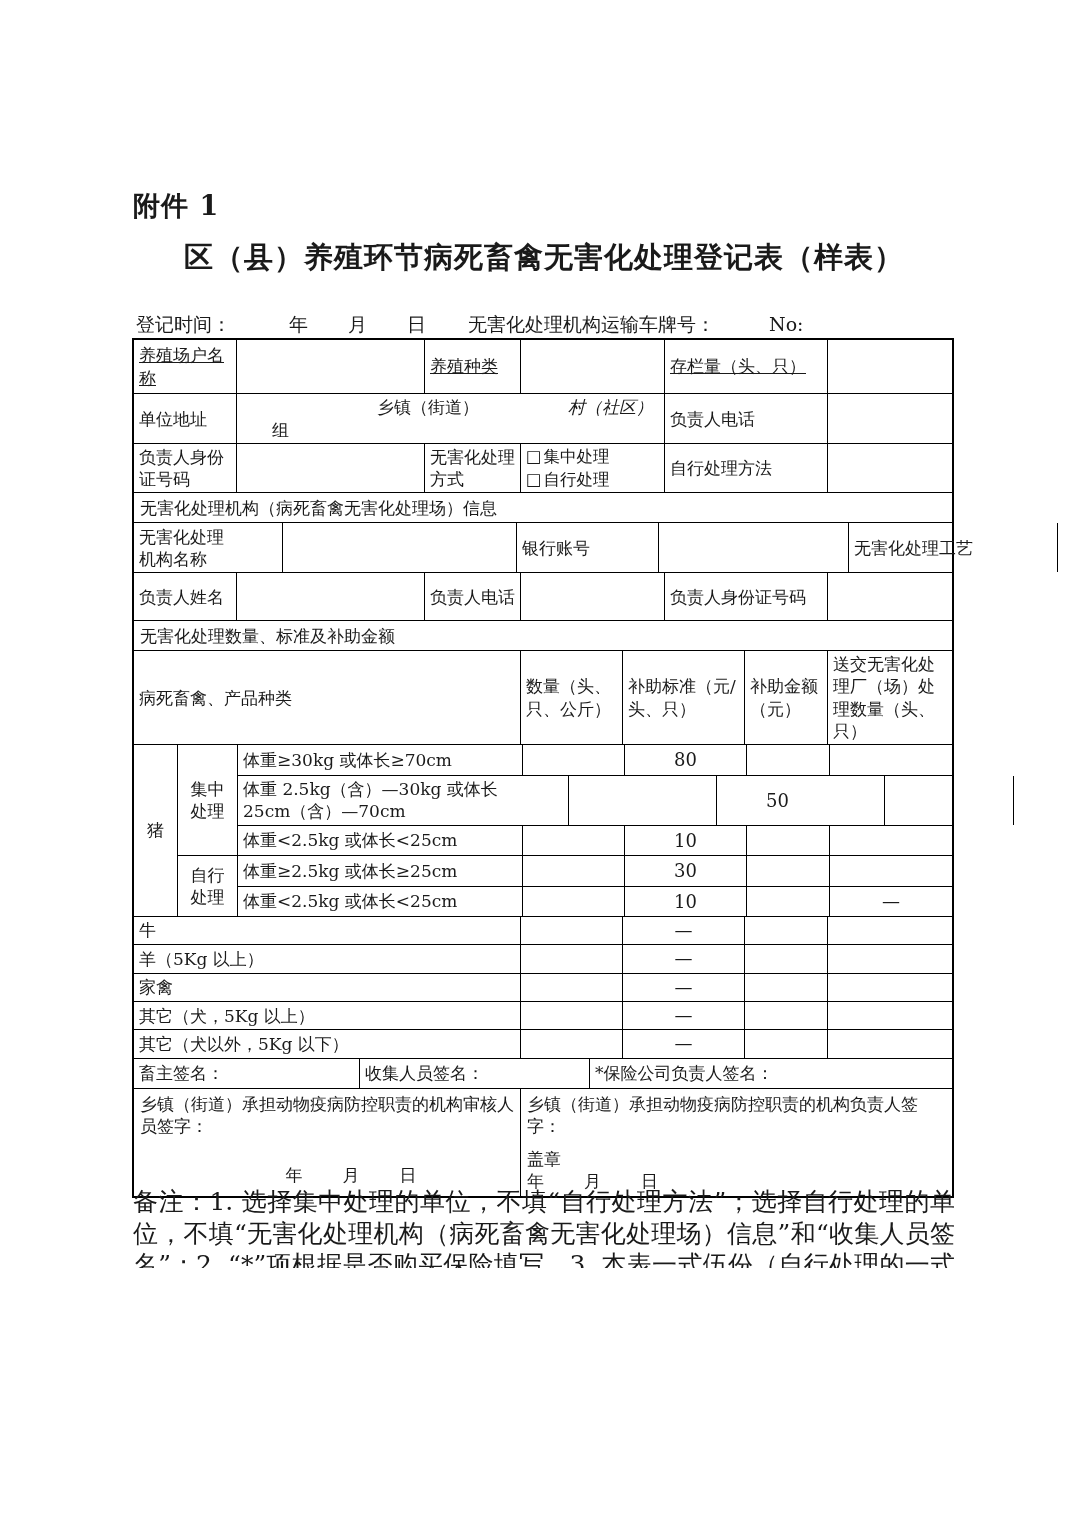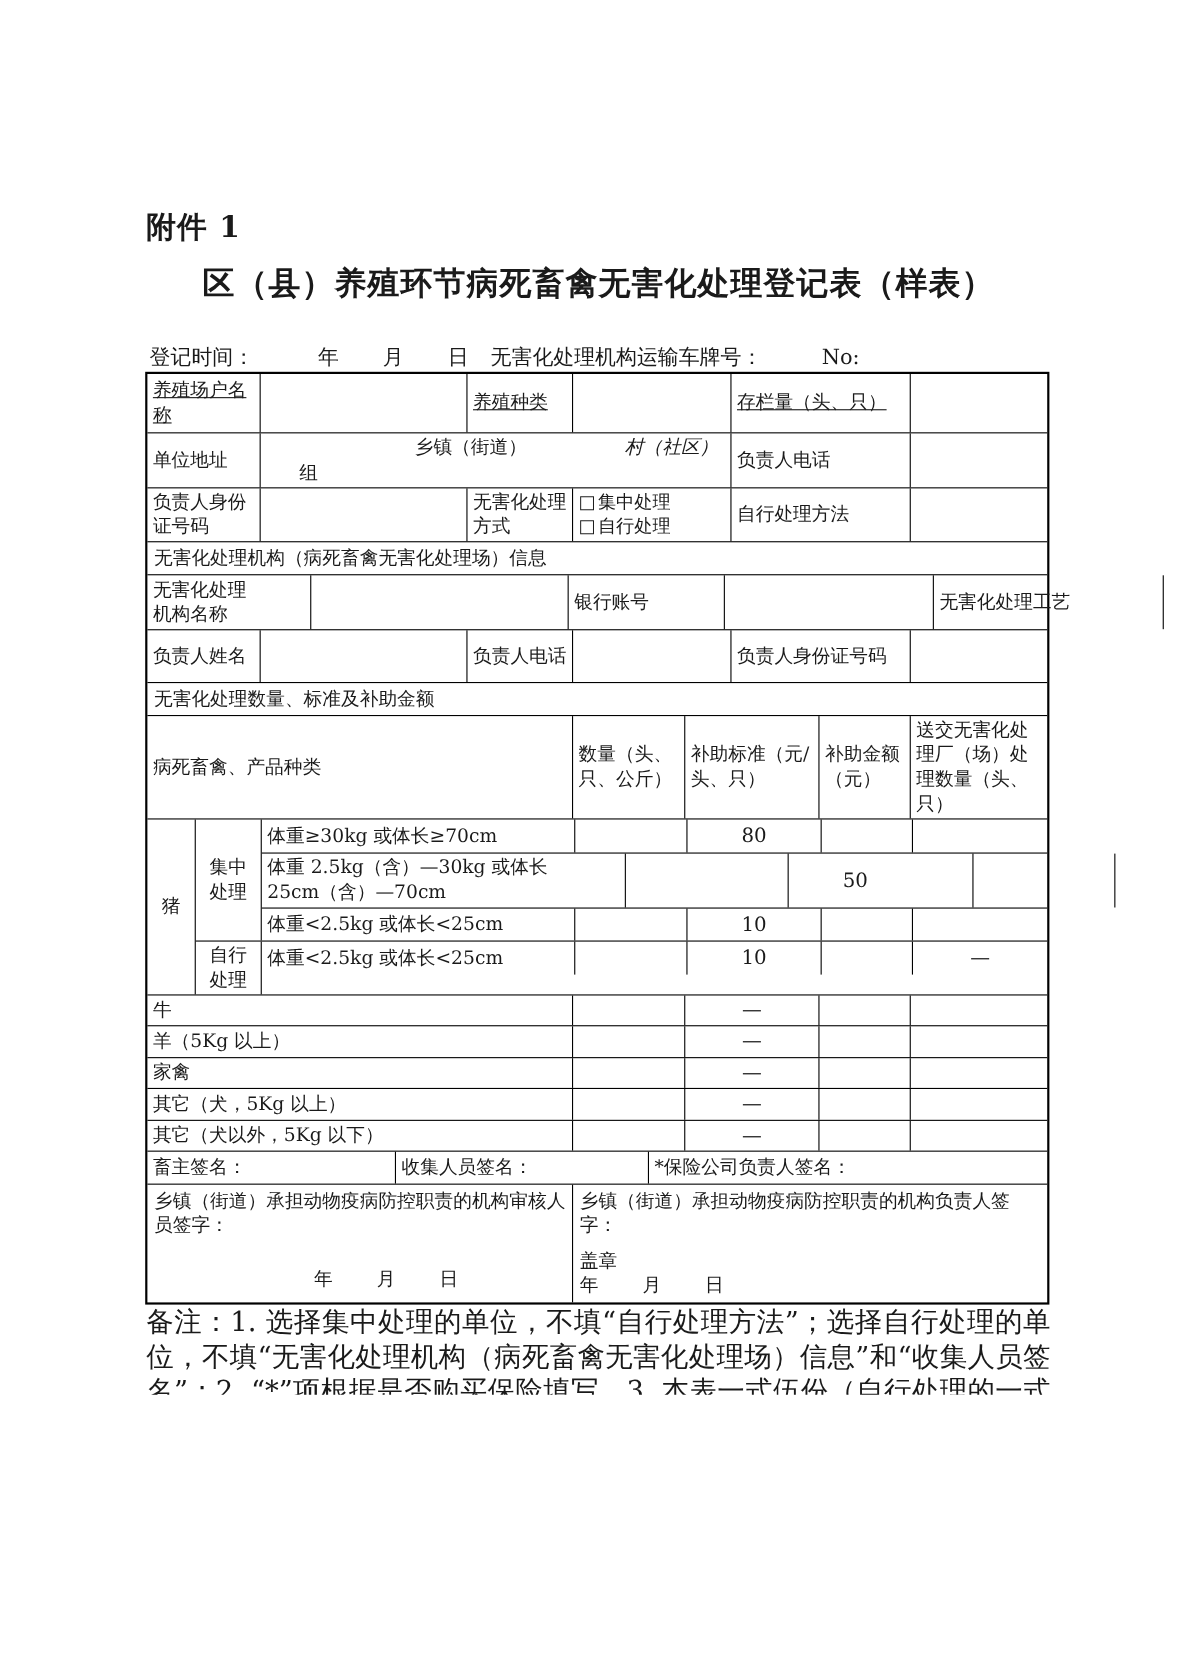--- a/index.html
+++ b/index.html
@@ -12,21 +12,21 @@
   .page { position: relative; width: 1074px; height: 1268px; background:#fff; overflow: hidden; }
 
   .attachment { position: absolute; left: 133px; top: 188px; font-size: 27px; font-weight: 600; letter-spacing: 1px; }
   .title { position: absolute; left: 133px; top: 238px; width: 822px; text-align: center;
            font-size: 29px; font-weight: 700; letter-spacing: 1px; }
 
   .meta { position: absolute; left: 136px; top: 312px; width: 818px; font-size: 19px; display: flex; align-items: baseline; }
   .meta .m-year  { margin-left: 58px; }
   .meta .m-month { margin-left: 40px; }
   .meta .m-day   { margin-left: 40px; }
-  .meta .m-veh   { margin-left: 20px; }
+  .meta .m-veh   { margin-left: 42px; }
   .meta .m-no    { margin-left: 54px; }
 
   
   .tbl { position: absolute; left: 132px; top: 338px; width: 822px; border: 2px solid #000; font-size: 17px; line-height: 1.3; }
   .vrows { display: flex; flex-direction: column; }
   .hrow  { display: flex; }
   .vrows > * + * { border-top: 1px solid #000; }
   .hrow  > * + * { border-left: 1px solid #000; }
   .fx { flex: 1 1 auto; min-width: 0; }
   .td { padding: 2px 5px; }
@@ -46,21 +46,21 @@
   .h48 { min-height: 48px; } .h50 { min-height: 50px; gap: 46px; } .h53 { min-height: 53px; text-decoration: underline; }
   .h92 { min-height: 92px; } .h108 { min-height: 108px; }
   .sec { min-height: 30px; display: flex; align-items: center; padding: 2px 6px; }
 
   .addr { display: flex; flex-direction: column; justify-content: center; }
   .addr-l1 { display: flex; }
   .addr-l1 .a-town { margin-left: 105px; }
   .addr-l1 .a-vill { margin-left: auto; margin-right: 6px; font-style: italic; }
   .addr-l2 { margin-top: 1px; }
 
-  .cb { display: flex; flex-direction: column; justify-content: flex-start; font-size: 16.5px; }
+  .cb { display: flex; flex-direction: column; justify-content: space-between; font-size: 16.5px; }
   .cb .cbx { display: inline-block; margin-right: 2px; }
 
   .sigL { display: flex; flex-direction: column; justify-content: space-between; padding: 4px 6px; }
   .sigL .sigdate { text-align: center; padding-left: 50px; padding-bottom: 6px; letter-spacing: 2px; }
   .sigR { display: flex; flex-direction: column; padding: 4px 6px; }
   .sigR .seal { margin-top: auto; }
   .sigR .sigdate2 { letter-spacing: 2px; }
 
   .notes { position: absolute; left: 133px; top: 1186px; width: 822px;
            font-size: 25px; line-height: 31.5px; text-align: justify; }
@@ -181,20 +181,27 @@
               <div class="td w83"></div>
               <div class="td fx"></div>
             </div>
           </div>
         </div>
 
         <div class="hrow">
           <div class="td w59 cc">自行处理</div>
           <div class="vrows fx">
             <div class="hrow h30">
+              <div class="td w284 lc">体重≥2.5kg 或体长≥25cm</div>
+              <div class="td w102"></div>
+              <div class="td w122 num">30</div>
+              <div class="td w83"></div>
+              <div class="td fx"></div>
+            </div>
+            <div class="hrow h30">
               <div class="td w284 lc">体重&lt;2.5kg 或体长&lt;25cm</div>
               <div class="td w102"></div>
               <div class="td w122 num">10</div>
               <div class="td w83"></div>
               <div class="td fx num">—</div>
             </div>
           </div>
         </div>
       </div>
     </div>

